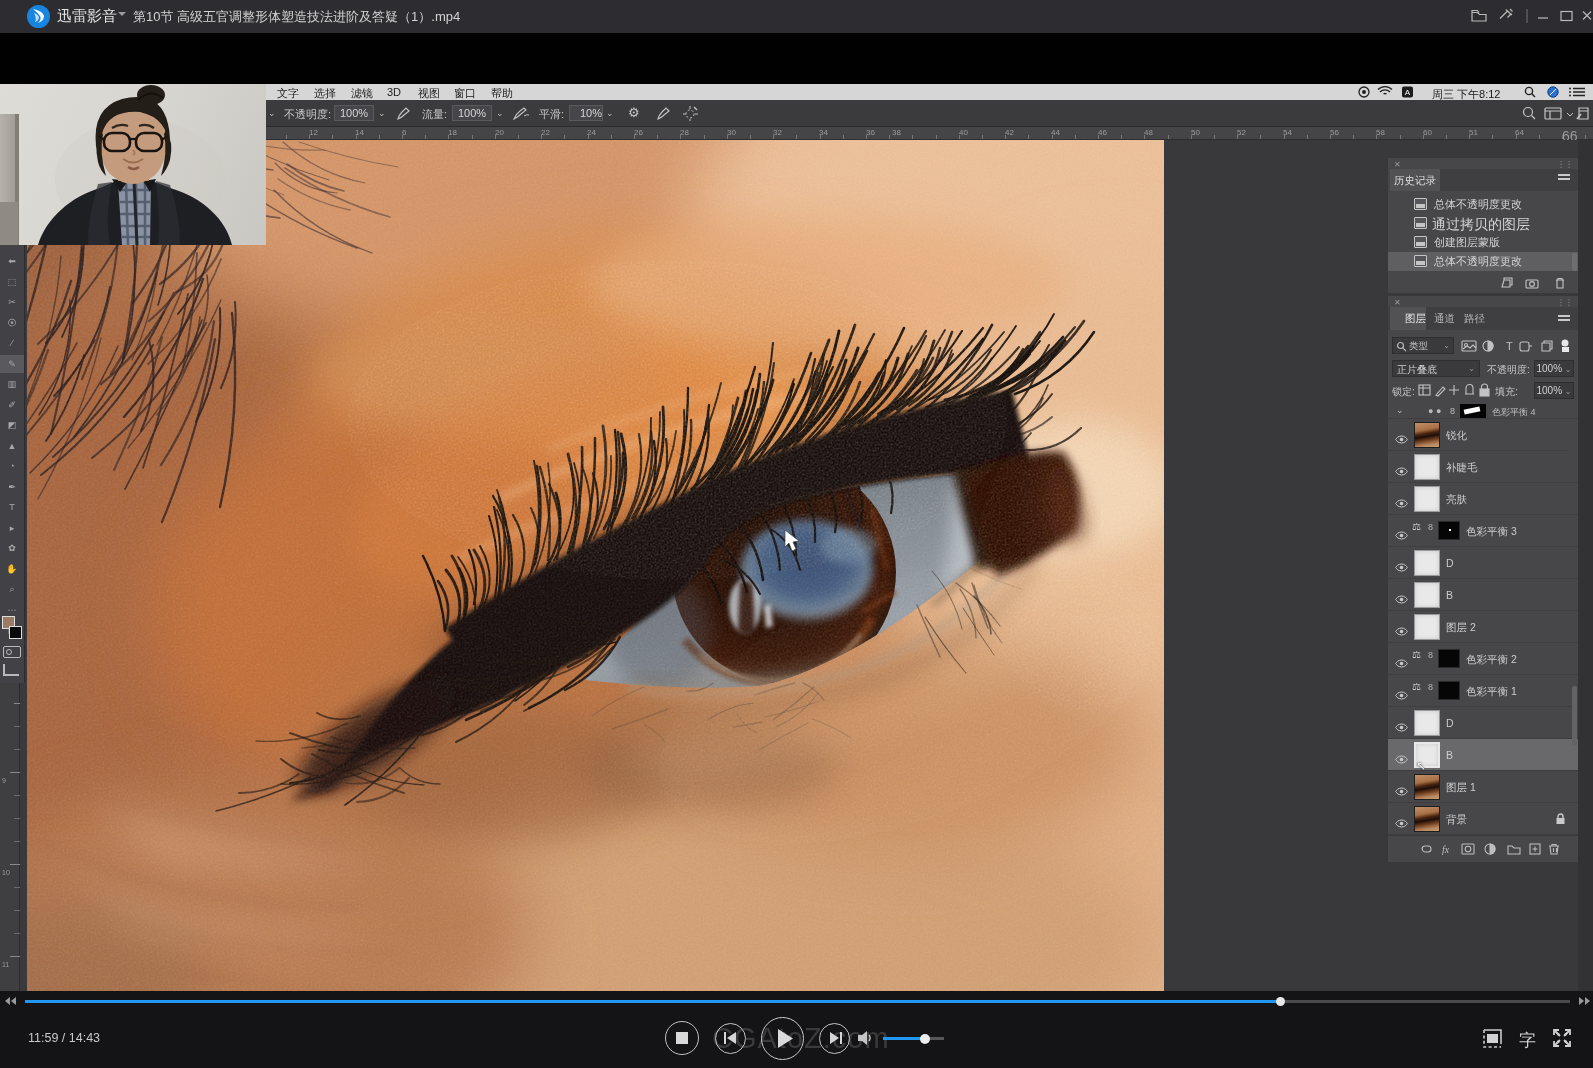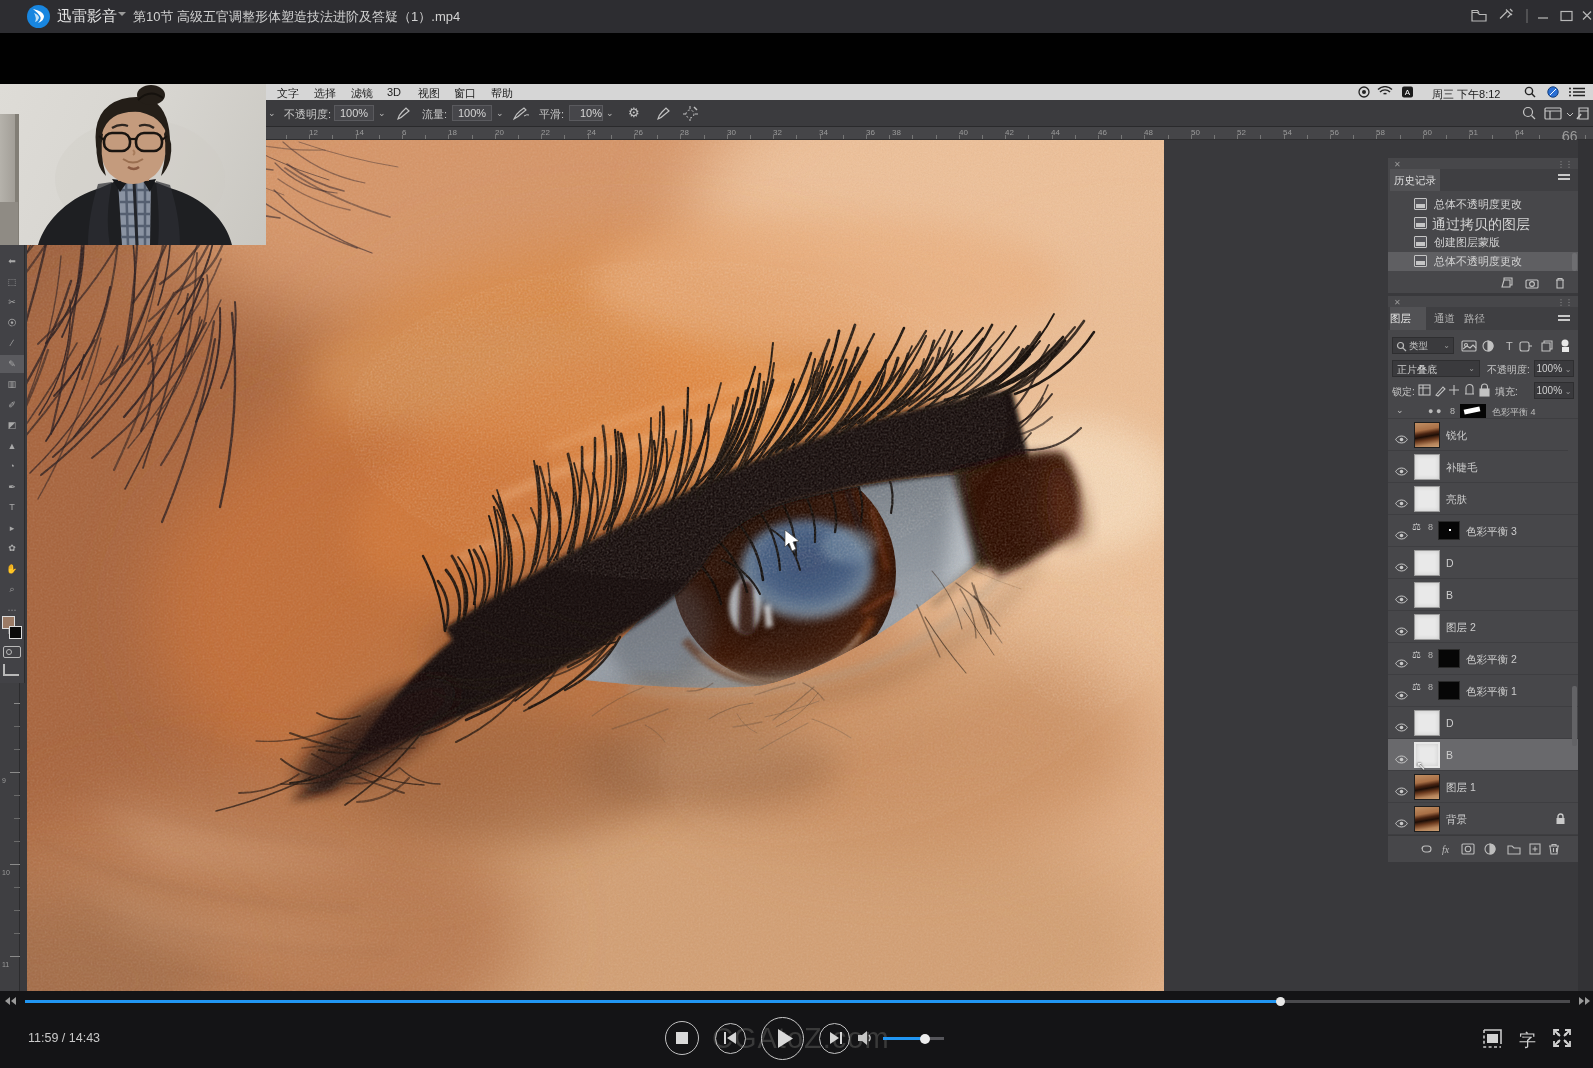--- a/index.html
+++ b/index.html
@@ -709,21 +709,21 @@
   </g>
       </svg>
  </div>
  <span class="abs" style="right:1px;top:95px;width:5px;height:18px;background:#6e6e71;border-radius:2px"></span>
 </div>
 
 <div class="abs" style="left:1388px;top:296px;width:190px;height:566px;background:#47474a">
  <span class="abs" style="left:6px;top:2px;color:#9a9a9a;font-size:8px">✕</span>
  <span class="abs" style="right:5px;top:2px;color:#9a9a9a;font-size:8px">⋮⋮</span>
  <div class="abs" style="left:0;top:11px;width:190px;height:23px;background:#3f3f42"></div>
- <div class="abs" style="left:2px;top:11px;width:36px;height:23px;background:#525255;color:#e2e2e2;font-size:10.5px;text-align:left;line-height:23px">图层</div>
+ <div class="abs" style="left:2px;top:11px;width:36px;height:23px;background:#525255;color:#e2e2e2;font-size:10.5px;text-align:right;line-height:23px">图层</div>
  <span class="abs" style="left:46px;top:16px;font-size:10.5px;color:#b2b2b2">通道</span>
  <span class="abs" style="left:76px;top:16px;font-size:10.5px;color:#b2b2b2">路径</span>
  <span class="abs" style="right:8px;top:19px;width:12px;height:2px;background:#c9c9c9;box-shadow:0 4px 0 #c9c9c9"></span>
 
  <div class="abs" style="left:4px;top:41px;width:62px;height:17px;background:#3a3a3d;border:1px solid #2e2e30">
   <svg class="abs" style="left:3px;top:3px" width="11" height="11" viewBox="0 0 11 11">
         <circle cx="4.5" cy="4.5" r="3" fill="none" stroke="#b9b9b9" stroke-width="1.2"></circle>
         <path d="M6.8,6.8 L10,10" stroke="#b9b9b9" stroke-width="1.2"></path>
       </svg>
   <span class="abs" style="left:16px;top:2px;color:#c5c5c5;font-size:9.5px">类型</span>

